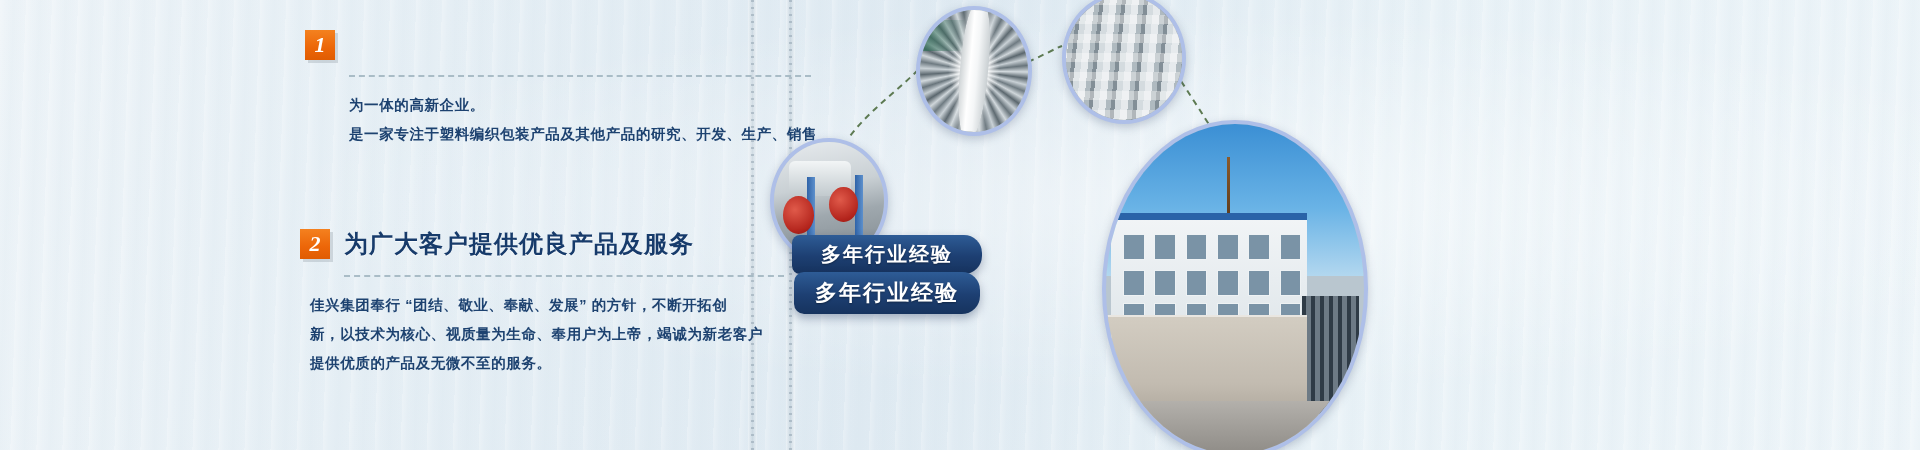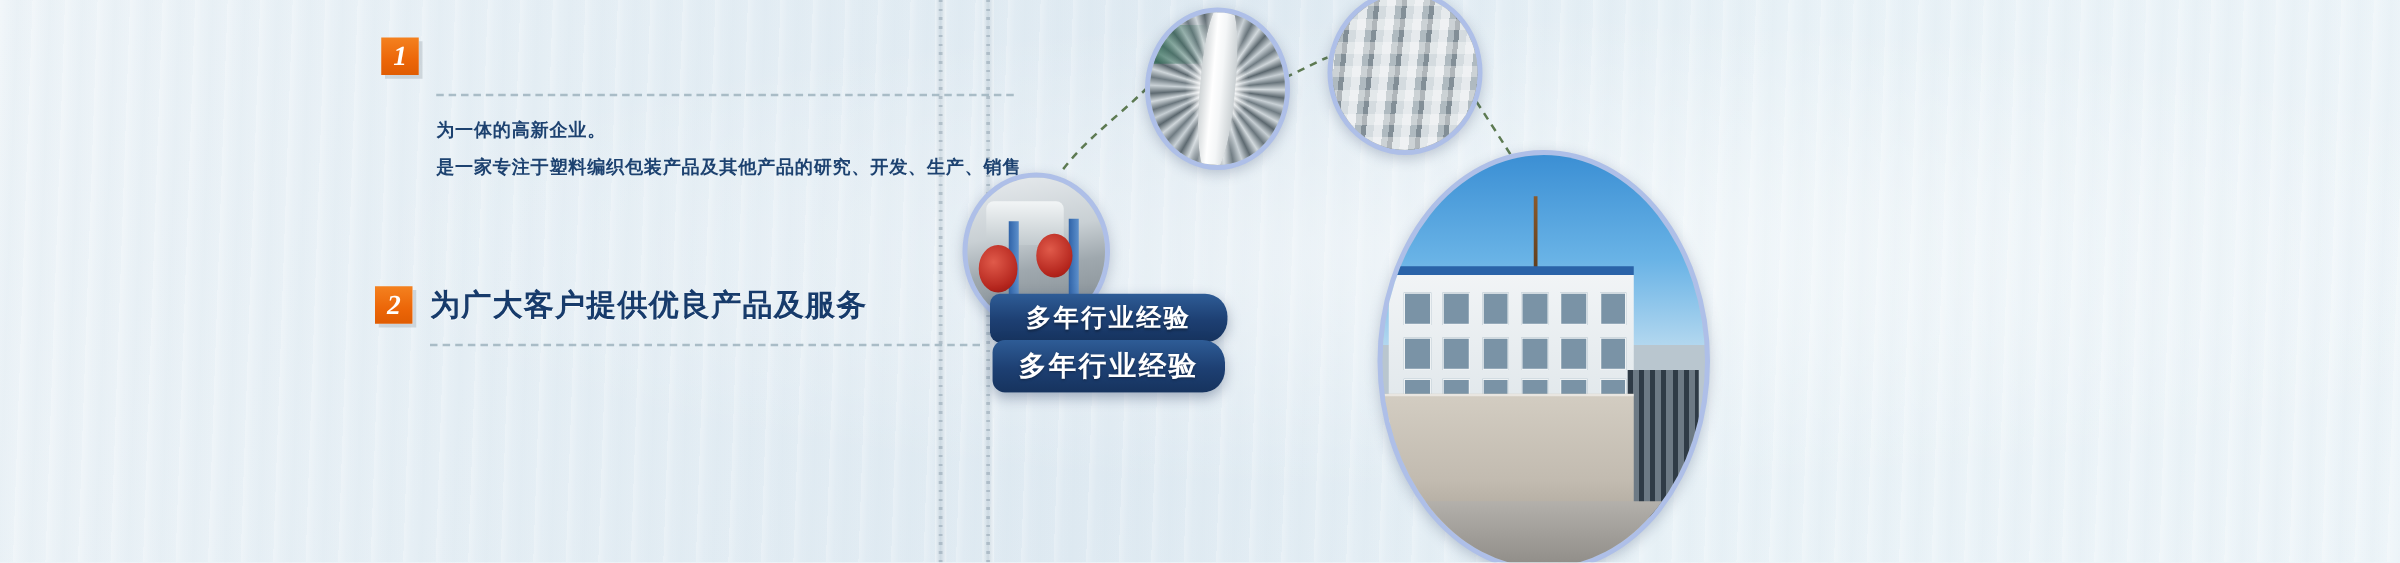--- a/index.html
+++ b/index.html
@@ -193,20 +193,25 @@
         <p>是一家专注于塑料编织包装产品及其他产品的研究、开发、生产、销售</p>
       </div>
     </div>
 
     <div class="block b2">
       <div class="head">
         <div class="num">2</div>
         <div class="htxt">为广大客户提供优良产品及服务</div>
       </div>
       <div class="dash"></div>
+      <div class="body">
+        <p>佳兴集团奉行 “团结、敬业、奉献、发展” 的方针，不断开拓创</p>
+        <p>新，以技术为核心、视质量为生命、奉用户为上帝，竭诚为新老客户</p>
+        <p>提供优质的产品及无微不至的服务。</p>
+      </div>
     </div>
 
   </div>
 
   <div class="art">
 
     <svg class="curves" viewBox="0 0 1120 450">
       <path d="M228 62 C 250 52, 256 48, 262 46" stroke="#5d7a52" stroke-width="2" fill="none" stroke-dasharray="6 5"></path>
       <path d="M375 72 C 420 140, 450 190, 470 232" stroke="#5d7a52" stroke-width="2" fill="none" stroke-dasharray="6 5"></path>
       <path d="M118 70 C 96 92, 70 110, 50 136" stroke="#5d7a52" stroke-width="2" fill="none" stroke-dasharray="6 5"></path>

